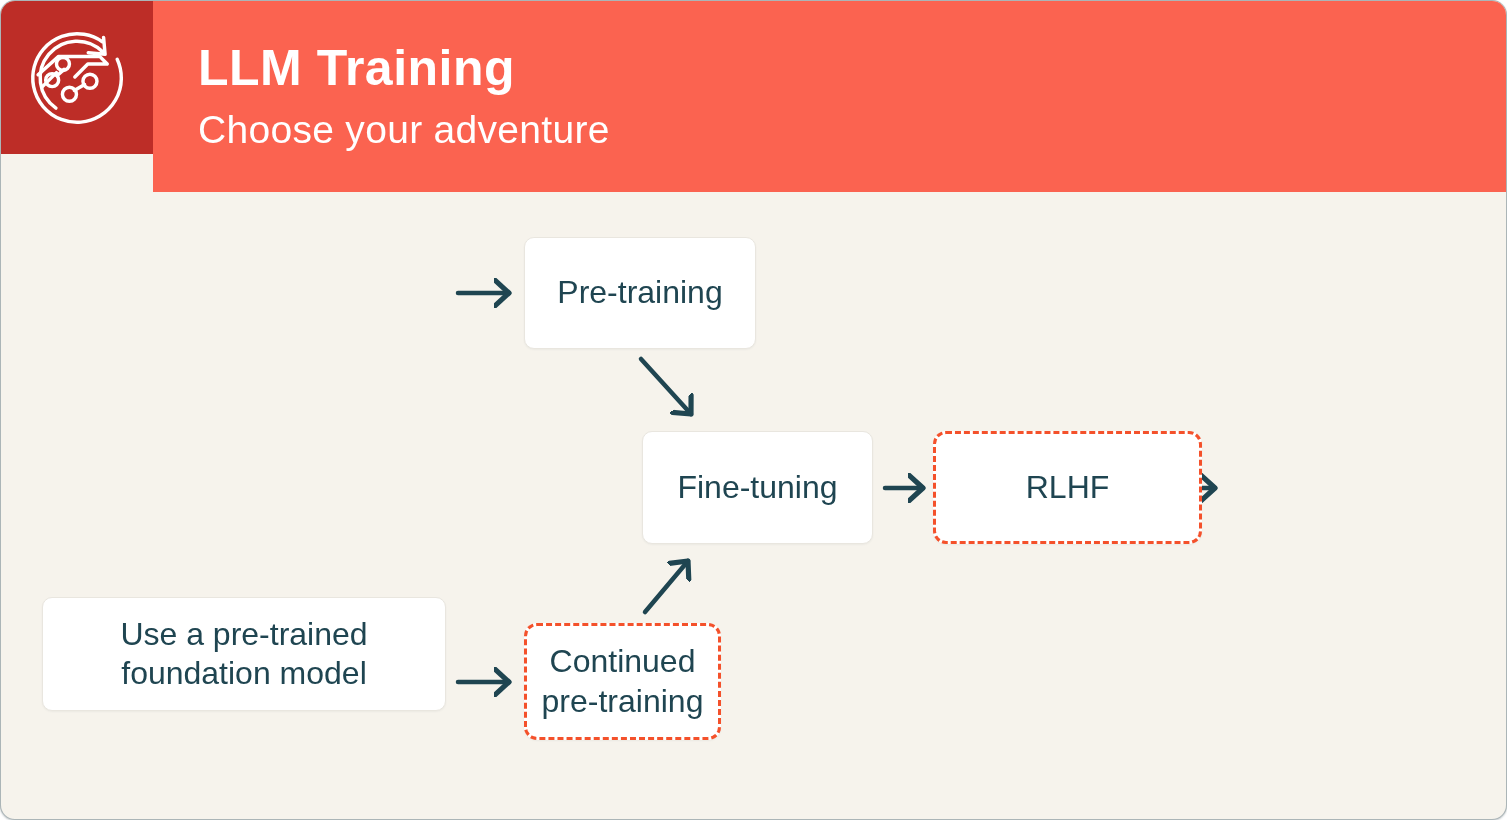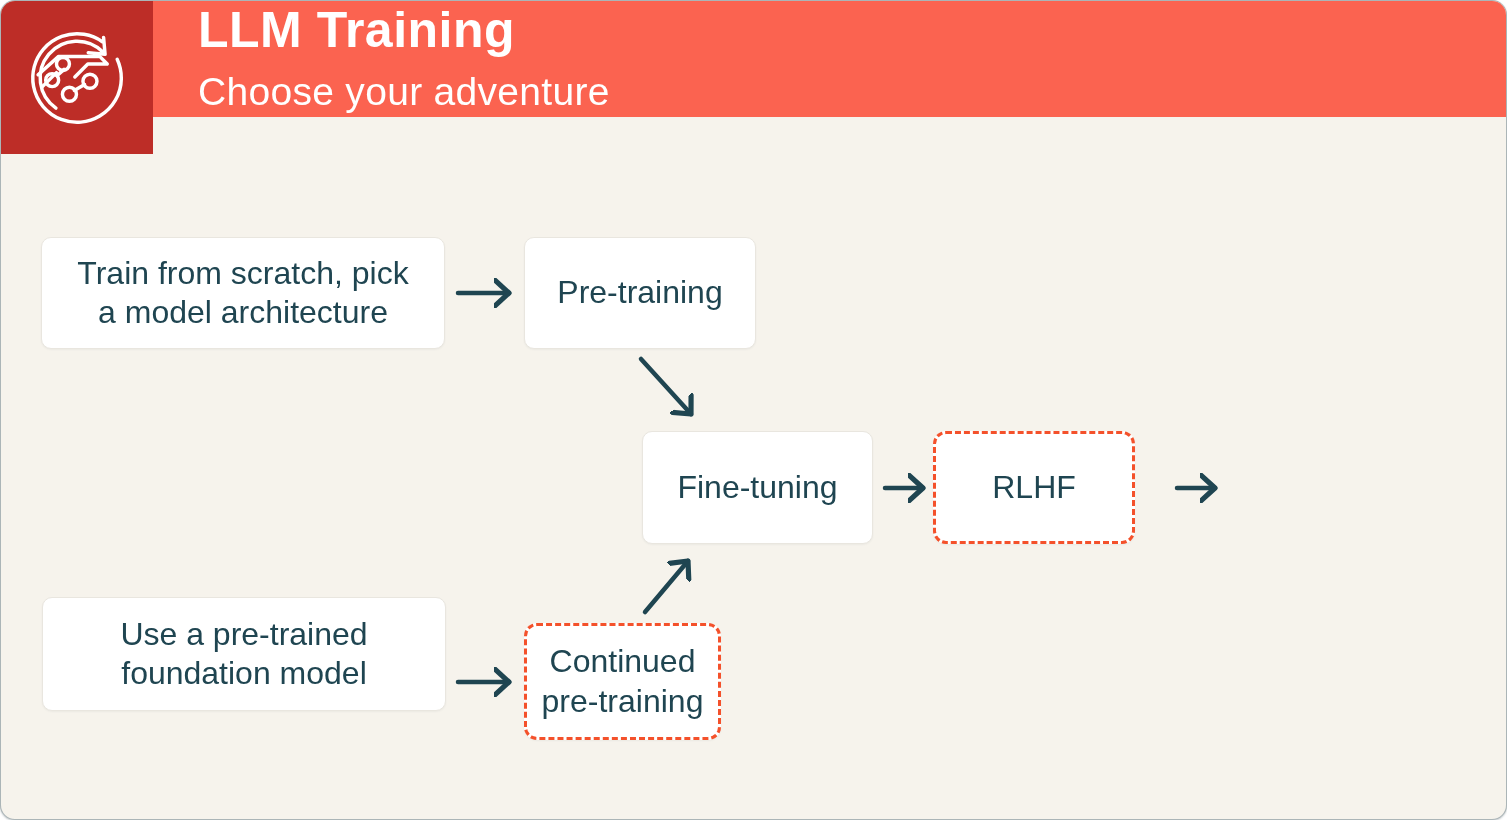--- a/index.html
+++ b/index.html
@@ -11,21 +11,21 @@
     width: 1507px;
     height: 820px;
     background: #F6F3EC;
     border-radius: 15px;
     overflow: hidden;
     border: 1px solid rgba(110,130,140,.55);
     box-shadow: 0 1px 2px rgba(60,80,90,.35);
   }
 
   
-  .header { position: absolute; top: 0; left: 0; width: 100%; height: 116px; display: flex; justify-content: flex-end; }
+  .header { position: absolute; top: 0; left: 0; width: 100%; height: 191px; display: flex; justify-content: flex-end; }
   .logo-block {
     width: 152px; height: 153px;
     background: #BD2D27;
     flex: 0 0 auto;
     display: flex; align-items: center; justify-content: center;
   }
   .logo-block svg { width: 108px; height: 108px; display: block; }
   .band {
     flex: 1 1 auto;
     background: #FB6350;
@@ -54,21 +54,21 @@
     white-space: pre-line;
     box-shadow: 0 1px 2px rgba(40,60,70,.05);
   }
   .node.dashed {
     border: 3px dashed #F4512B;
     border-radius: 13px;
   }
   .pos-1 { left: 40px;   top: 236px; width: 404px; height: 112px; }
   .pos-2 { left: 523px;  top: 236px; width: 232px; height: 112px; }
   .pos-3 { left: 641px;  top: 430px; width: 231px; height: 113px; }
-  .pos-4 { left: 932px;  top: 430px; width: 202px; height: 113px; }
+  .pos-4 { left: 932px;  top: 430px; width: 269px; height: 113px; }
   .pos-5 { left: 1223px; top: 430px; width: 230px; height: 113px; }
   .pos-6 { left: 41px;   top: 596px; width: 404px; height: 114px; }
   .pos-7 { left: 523px;  top: 622px; width: 197px; height: 117px; }
 
   .edges { position: absolute; top: 0; left: 0; width: 1507px; height: 820px; pointer-events: none; }
 </style>
 </head>
 <body>
 
 <div class="card">
@@ -107,22 +107,20 @@
     <g stroke="#1F4551" stroke-width="4.5" stroke-linecap="round" fill="none">
       <line x1="457" y1="292" x2="508" y2="292" marker-end="url(#head)"></line>
       <line x1="640" y1="358" x2="690" y2="413" marker-end="url(#head)"></line>
       <line x1="884" y1="487" x2="922" y2="487" marker-end="url(#head)"></line>
       <line x1="1176" y1="487" x2="1214" y2="487" marker-end="url(#head)"></line>
       <line x1="457" y1="681" x2="508" y2="681" marker-end="url(#head)"></line>
       <line x1="644" y1="611" x2="687" y2="560" marker-end="url(#head)"></line>
     </g>
   </svg>
 
-  <div class="node pos-1">Train from scratch, pick
-a model architecture</div>
   <div class="node pos-2">Pre-training</div>
   <div class="node pos-3">Fine-tuning</div>
   <div class="node pos-4 dashed">RLHF</div>
   <div class="node pos-6">Use a pre-trained
 foundation model</div>
   <div class="node pos-7 dashed">Continued
 pre-training</div>
 
 </div>
 

